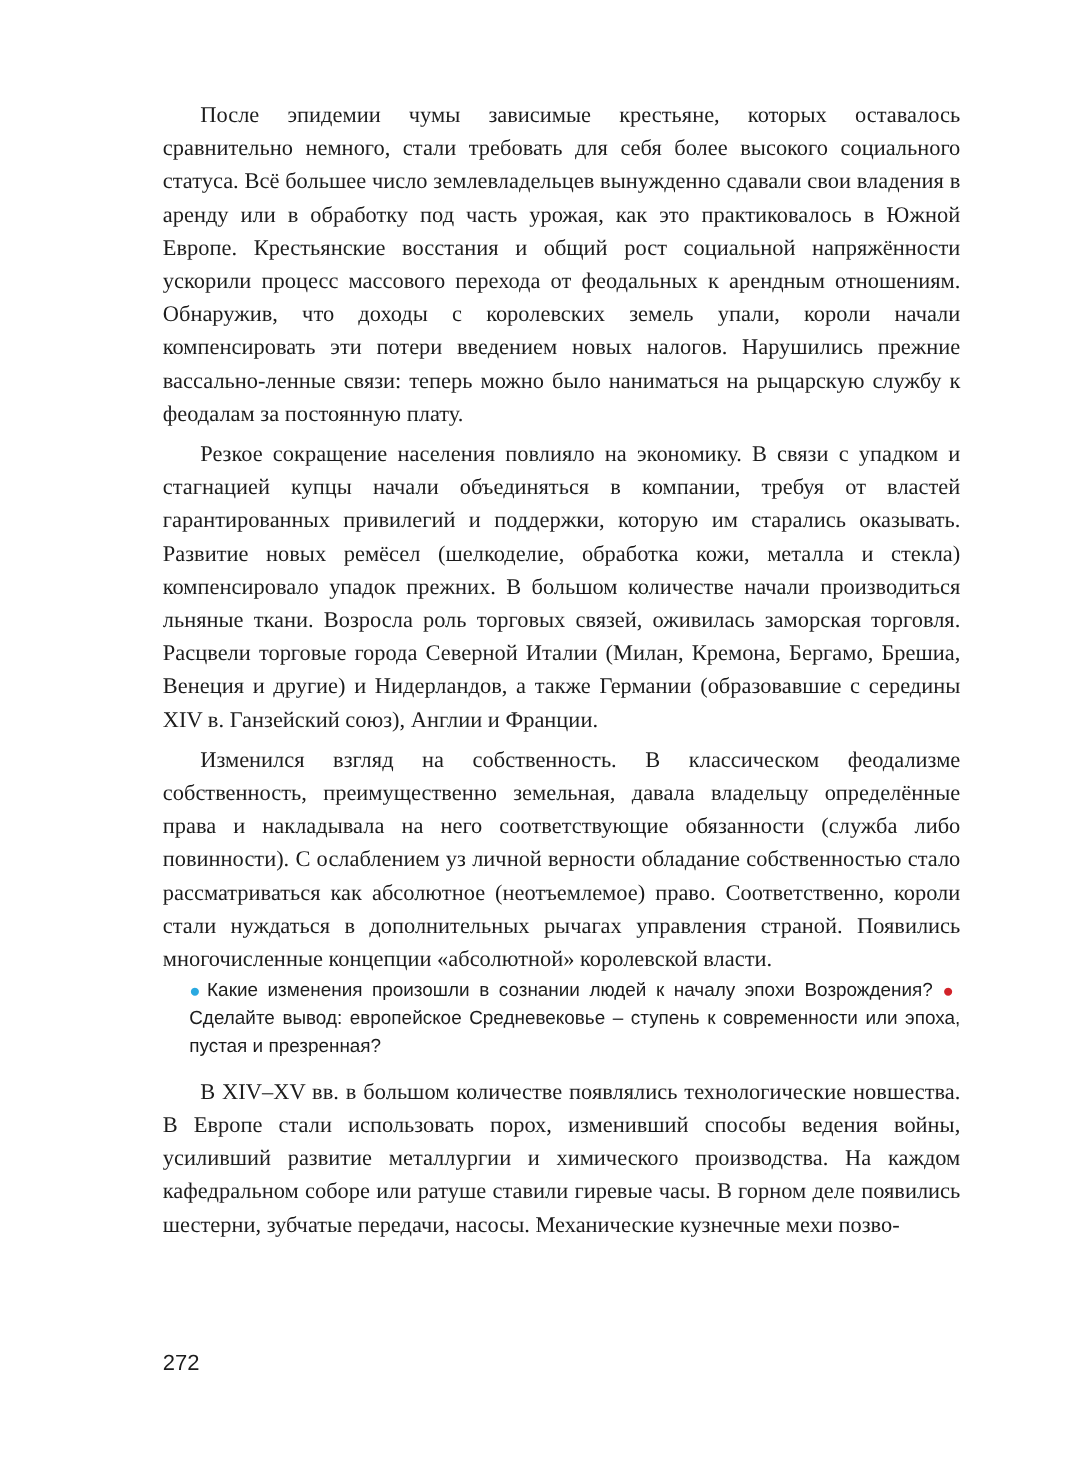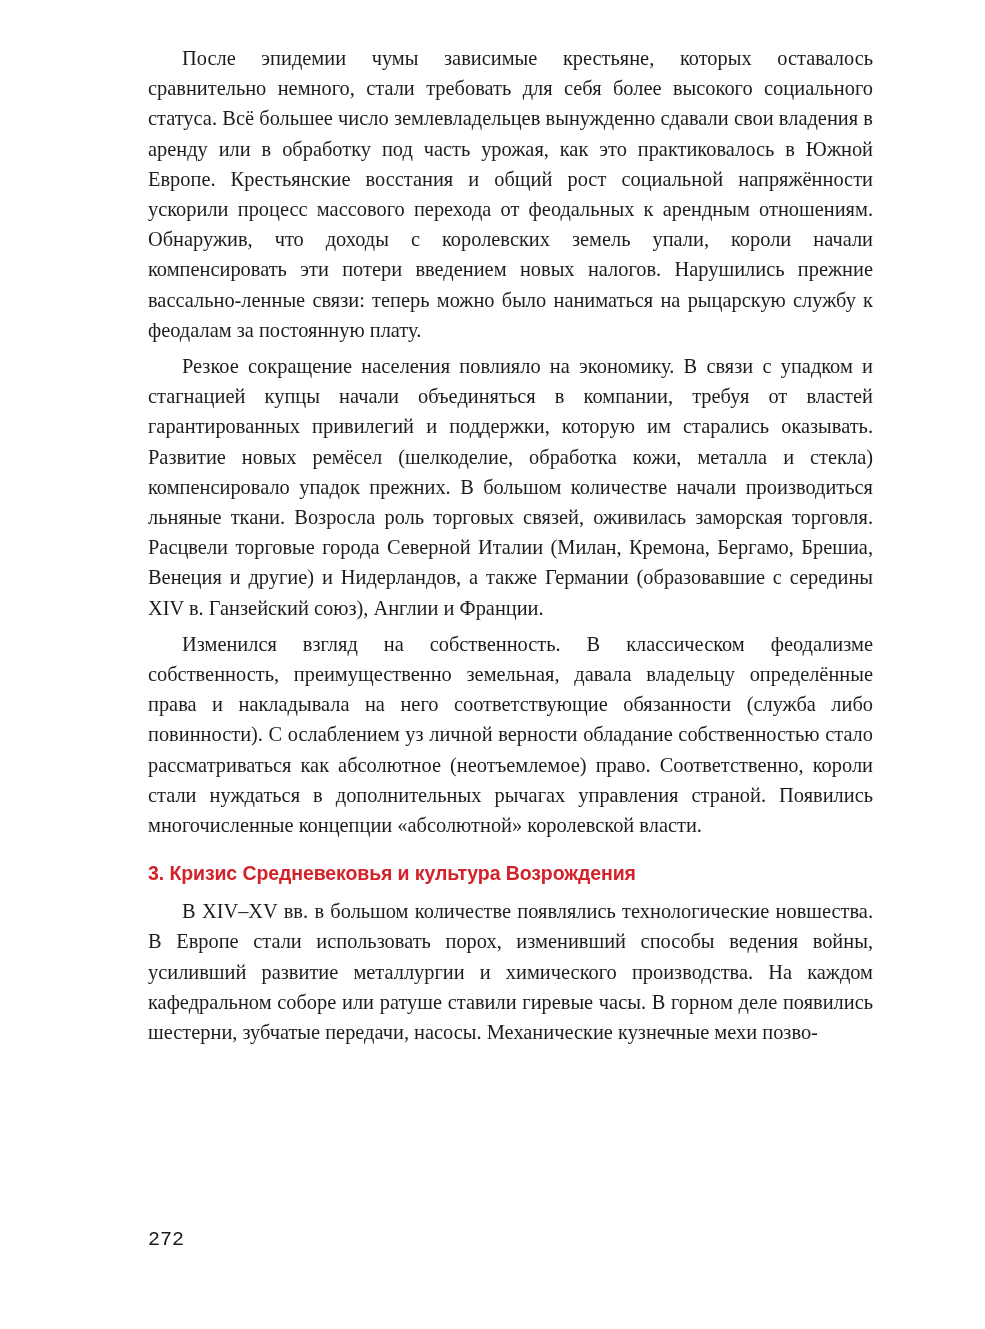--- a/index.html
+++ b/index.html
@@ -12,21 +12,21 @@
     background: #ffffff;
     font-family: "Liberation Serif", serif;
     color: #1a1a1a;
     overflow: hidden;
   }
   .page {
     position: relative;
     width: 985px;
     height: 1329px;
     box-sizing: border-box;
-    padding: 43px 112px 0 148px;
+    padding: 90px 112px 0 148px;
   }
   .body-text {
     font-family: "Liberation Serif", serif;
     font-size: 20.4px;
     line-height: 30.2px;
     text-align: justify;
     text-justify: inter-word;
     color: #1c1c1c;
     margin: 0;
   }
@@ -62,34 +62,37 @@
     vertical-align: middle;
     margin-right: 6px;
   }
   .bullet.red {
     color: #d2232a;
   }
   .pagenum {
     position: absolute;
     left: 148px;
     bottom: 78px;
-    font-family: Liberation Mono, monospace;
+    font-family: Liberation Sans, sans-serif;
     font-size: 20px;
     color: #1c1c1c;
   }
 </style>
 </head>
 <body>
 
 <div class="page">
 
   <p class="body-text indent">После эпидемии чумы зависимые крестьяне, которых оставалось сравнительно немного, стали требовать для себя более высокого социального статуса. Всё большее число землевладельцев вынужденно сдавали свои владения в аренду или в обработку под часть урожая, как это практиковалось в Южной Европе. Крестьянские восстания и общий рост социальной напряжённости ускорили процесс массового перехода от феодальных к арендным отношениям. Обнаружив, что доходы с королевских земель упали, короли начали компенсировать эти потери введением новых налогов. Нарушились прежние вассально-ленные связи: теперь можно было наниматься на рыцарскую службу к феодалам за постоянную плату.</p>
   <p class="body-text indent">Резкое сокращение населения повлияло на экономику. В связи с упадком и стагнацией купцы начали объединяться в компании, требуя от властей гарантированных привилегий и поддержки, которую им старались оказывать. Развитие новых ремёсел (шелкоделие, обработка кожи, металла и стекла) компенсировало упадок прежних. В большом количестве начали производиться льняные ткани. Возросла роль торговых связей, оживилась заморская торговля. Расцвели торговые города Северной Италии (Милан, Кремона, Бергамо, Брешиа, Венеция и другие) и Нидерландов, а также Германии (образовавшие с середины XIV в. Ганзейский союз), Англии и Франции.</p>
   <p class="body-text indent">Изменился взгляд на собственность. В классическом феодализме собственность, преимущественно земельная, давала владельцу определённые права и накладывала на него соответствующие обязанности (служба либо повинности). С ослаблением уз личной верности обладание собственностью стало рассматриваться как абсолютное (неотъемлемое) право. Соответственно, короли стали нуждаться в дополнительных рычагах управления страной. Появились многочисленные концепции «абсолютной» королевской власти.</p>
 
-  <h3 class="section-heading">3. Кризис Средневековья и культура Возрождения</h3>
 
+  <div class="question-block">
+    <span class="bullet">●</span><span>Какие изменения произошли в сознании людей к началу эпохи Возрождения?</span>
+    <span class="bullet red">●</span><span>Сделайте вывод: европейское Средневековье – ступень к современности или эпоха, пустая и презренная?</span>
+  </div>
 
   <p class="body-text indent">В XIV–XV вв. в большом количестве появлялись технологические новшества. В Европе стали использовать порох, изменивший способы ведения войны, усиливший развитие металлургии и химического производства. На каждом кафедральном соборе или ратуше ставили гиревые часы. В горном деле появились шестерни, зубчатые передачи, насосы. Механические кузнечные мехи позво-</p>
 
   <div class="pagenum">272</div>
 
 </div>
 
 </body></html>

